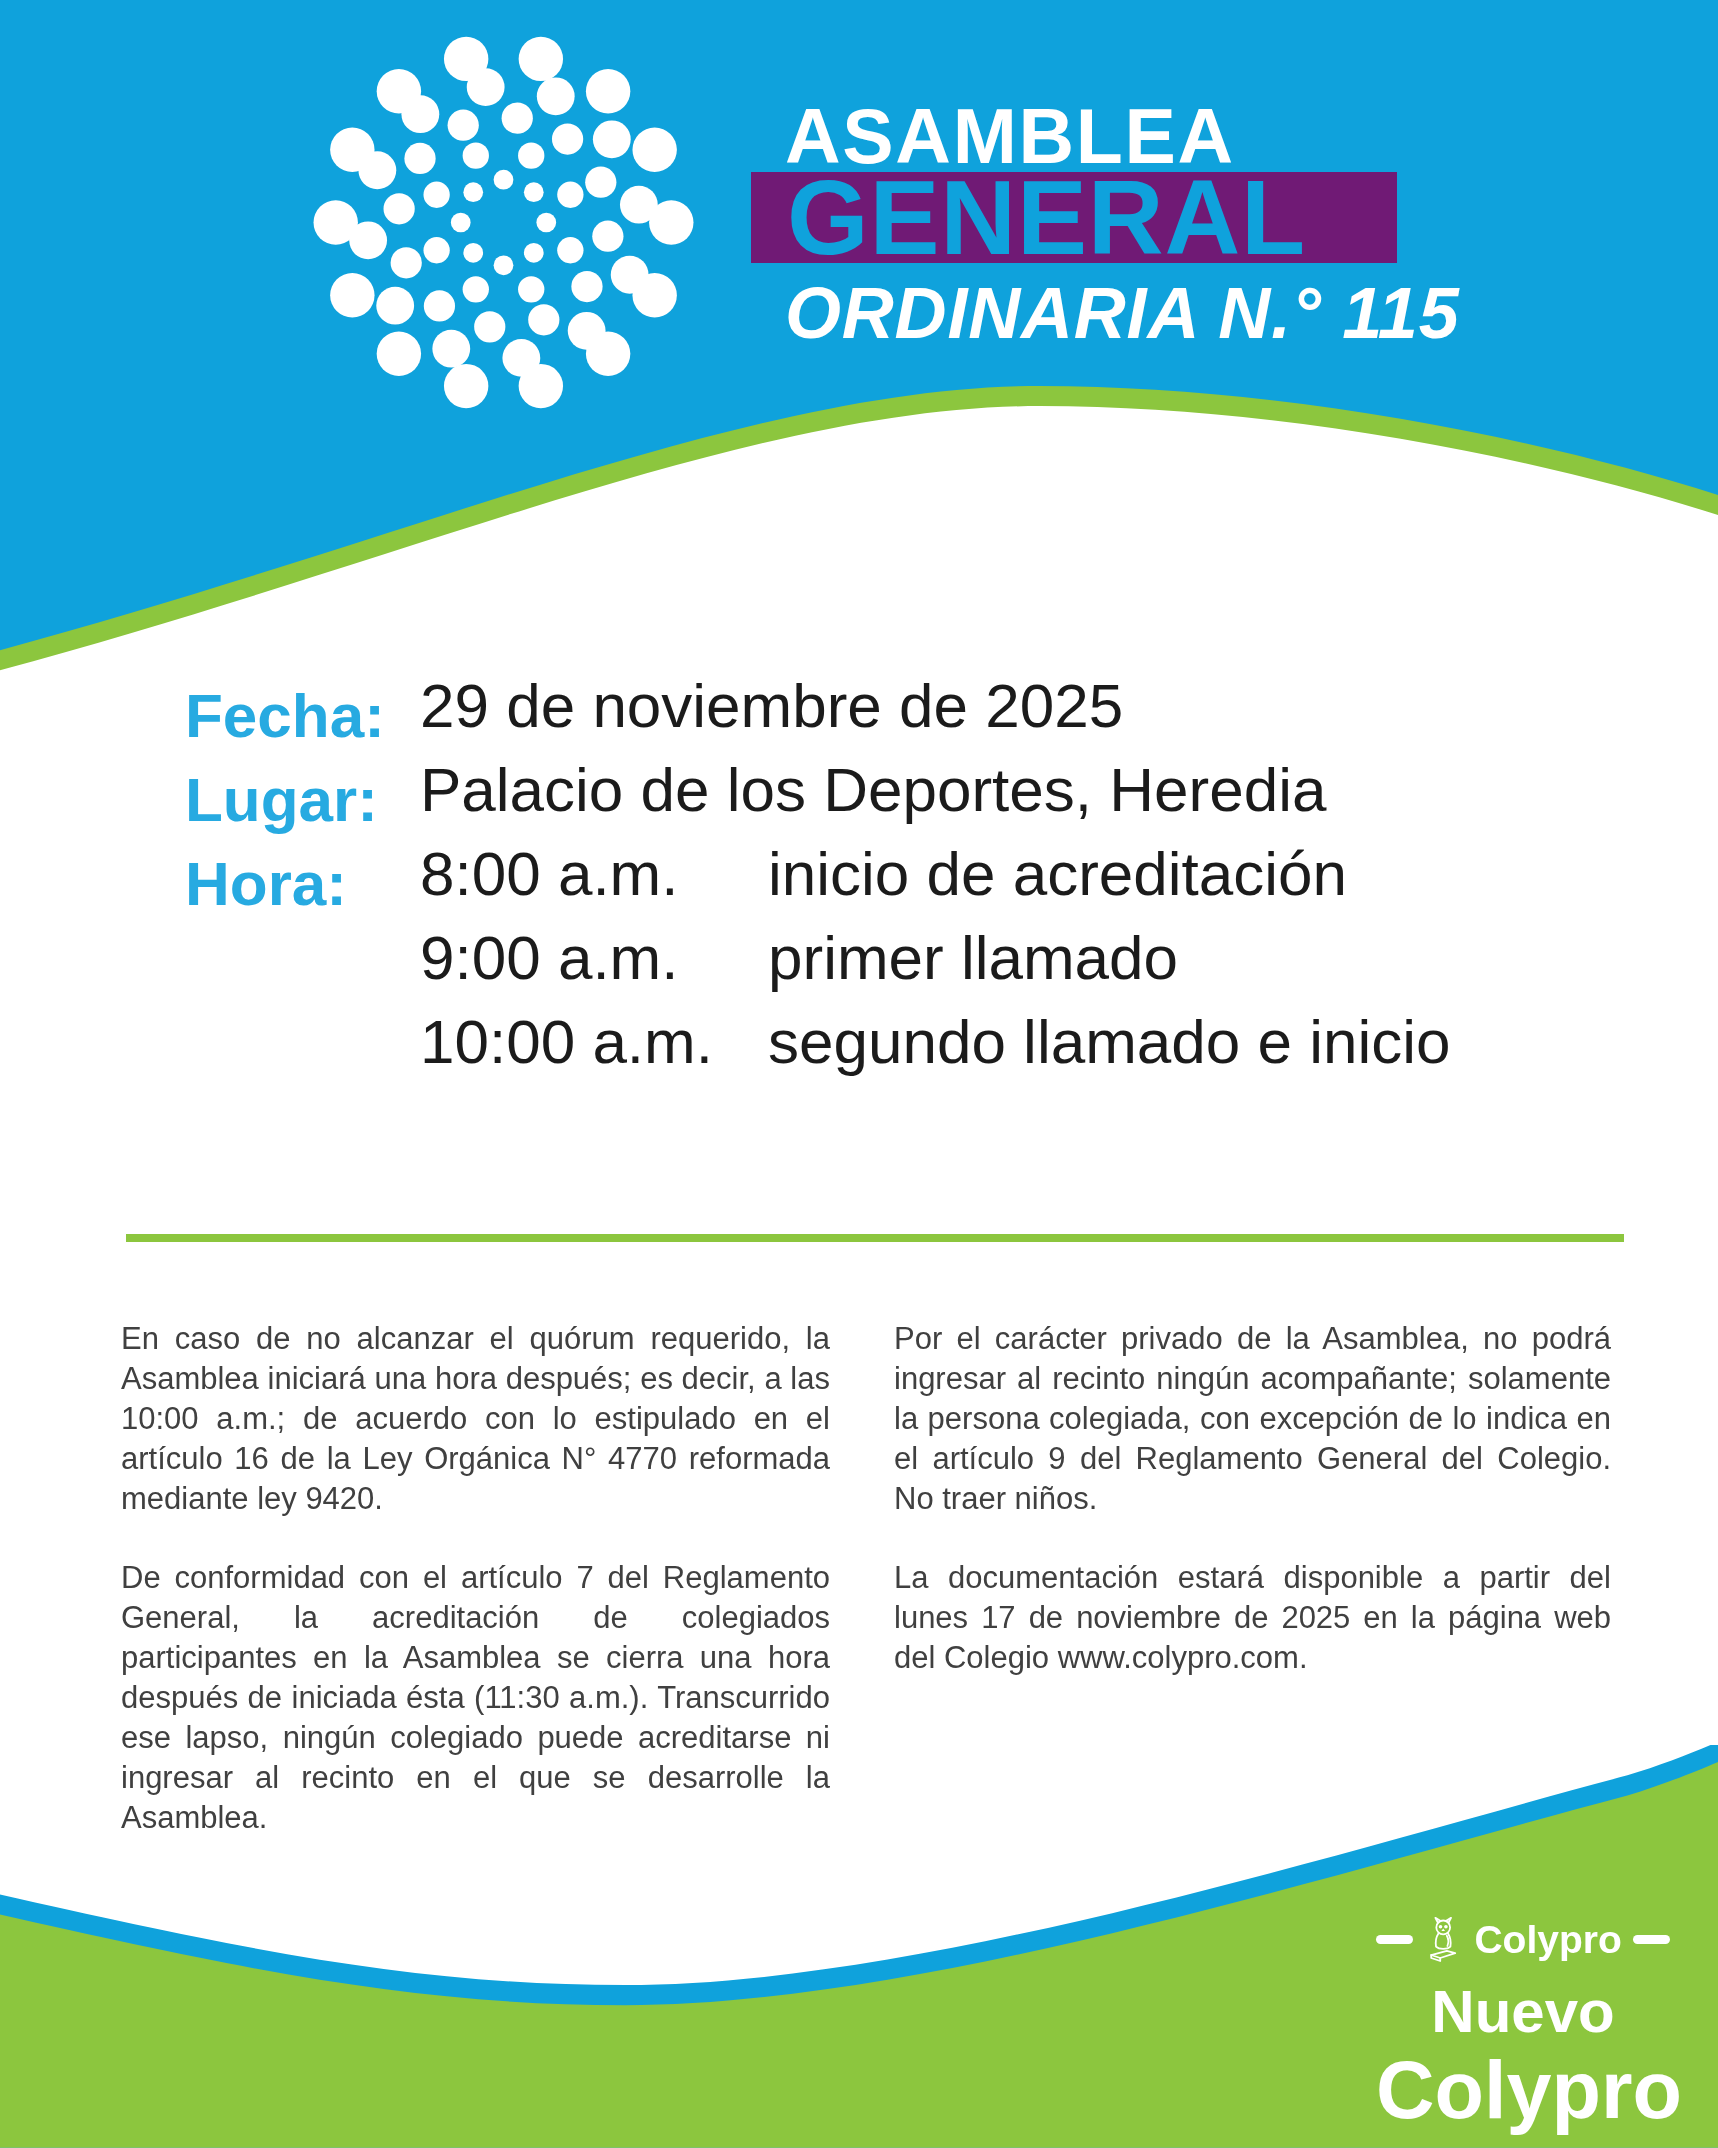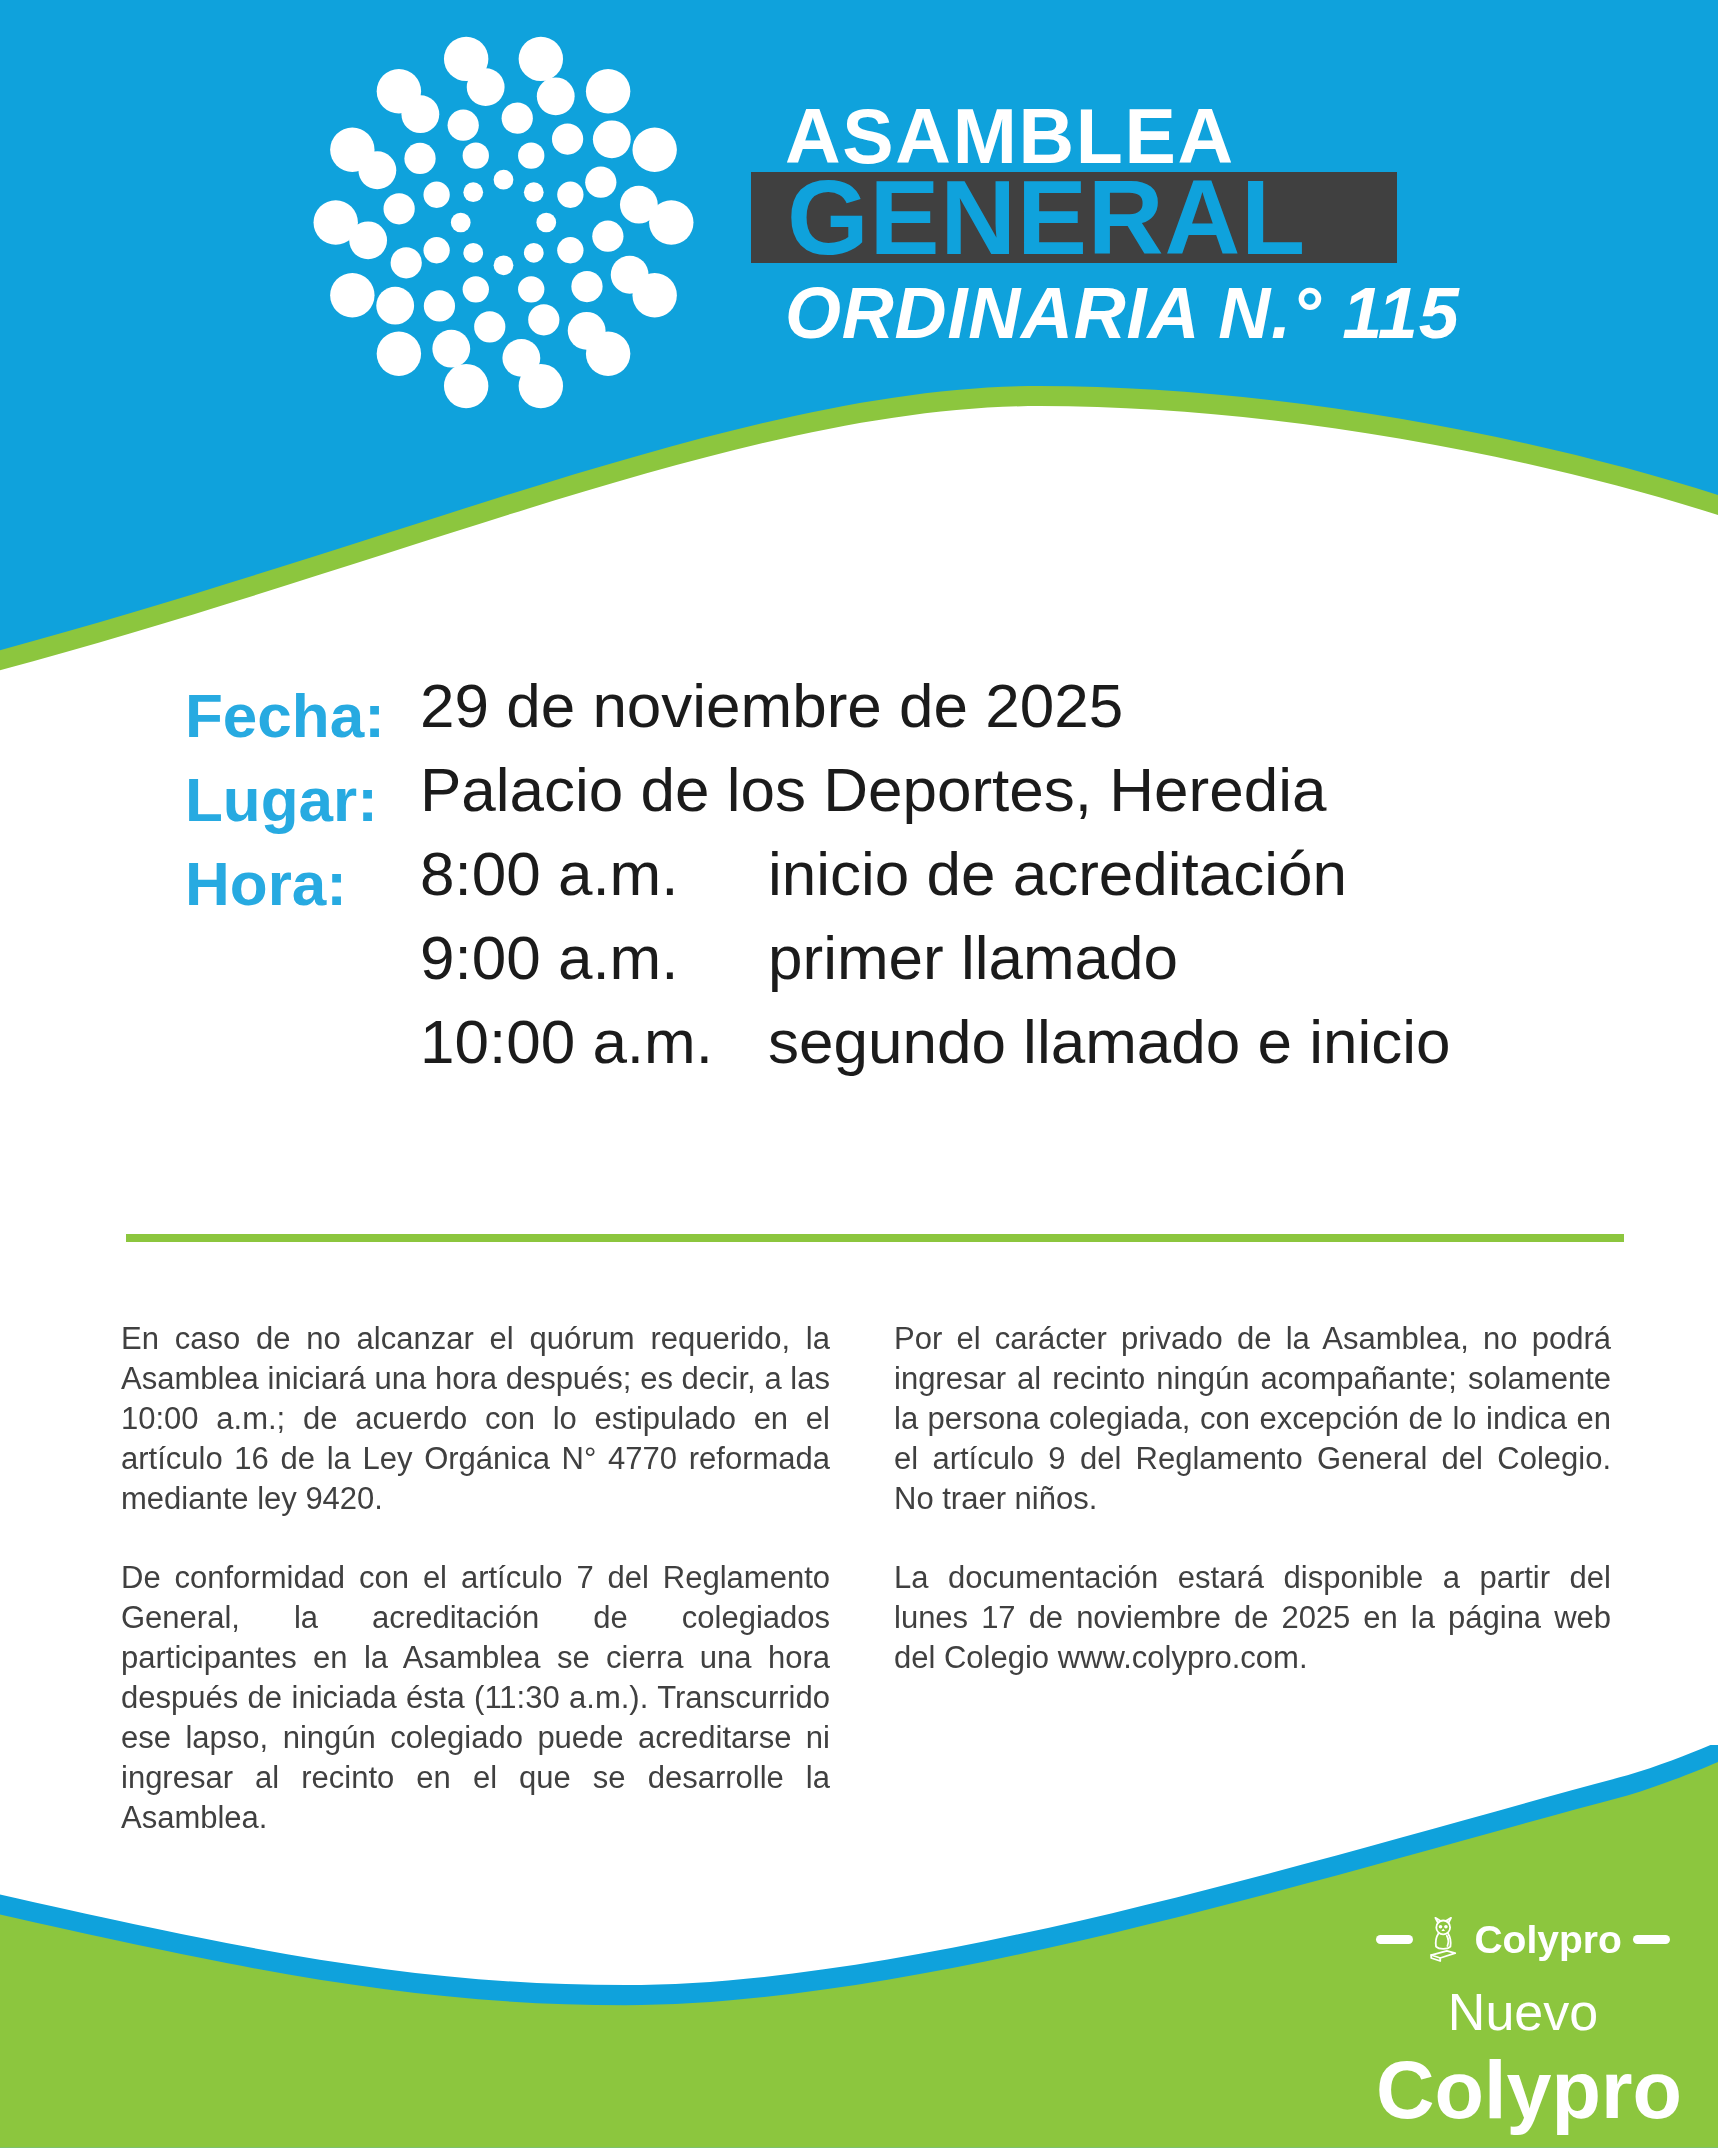--- a/index.html
+++ b/index.html
@@ -8,21 +8,21 @@
   svg.curve{position:absolute;left:0;display:block;}
   #topCurve{top:0;}
   #bottomCurve{top:1745px;}
   .fill-blue{fill:var(--blue);}
   .fill-green{fill:var(--green);}
 
   
   .dots-logo{position:absolute;left:302px;top:21px;width:403px;height:403px;}
   .header-titles{position:absolute;left:785px;top:94px;width:839px;}
   .title1{color:#ffffff;font-weight:bold;font-size:77px;line-height:84px;letter-spacing:1.7px;}
-  .band{position:absolute;left:-34px;top:78px;width:646px;height:91px;background:#404040;
+  .band{position:absolute;left:-34px;top:78px;width:646px;height:91px;background:#701a75;
         display:flex;align-items:center;}
   .title2{color:var(--blue);font-weight:bold;font-size:105px;line-height:91px;letter-spacing:0.8px;padding-left:36px;}
   .title3{position:absolute;left:0;top:179px;color:#ffffff;font-weight:bold;font-size:72px;line-height:80px;letter-spacing:0.8px;font-style:italic;}
 
   
   .info{position:absolute;left:185px;top:663px;width:1343px;}
   .info-row{display:flex;height:84px;align-items:center;font-size:62px;color:#1b1b1b;}
   .info-label{width:235px;color:var(--cyan);font-weight:bold;margin-top:20px;}
   .info-time{width:348px;}
   .info-desc{flex:1;}
@@ -35,21 +35,21 @@
   .col p{margin:0 0 39px 0;}
   .col-left{left:121px;width:709px;}
   .col-right{left:894px;width:717px;}
 
   
   .brand{position:absolute;left:1376px;top:1906px;width:294px;text-align:center;color:#ffffff;}
   .brand-small{display:flex;align-items:center;justify-content:center;gap:11.7px;height:67px;}
   .dash{width:40px;height:9.2px;background:#ffffff;border-radius:5px;}
   .owl-icon{width:42px;height:52px;}
   .brand-small-name{font-size:39px;font-weight:bold;line-height:39px;}
-  .brand-line1{font-size:52px;font-weight:normal;line-height:74px;margin-top:1.7px;}
+  .brand-line1{font-size:60px;font-weight:bold;line-height:74px;margin-top:1.7px;}
   .brand-line2{font-size:81px;font-weight:bold;line-height:82px;}
 </style>
 </head>
 <body>
 
 <div class="page">
 
   <svg id="topCurve" class="curve" width="1718" height="755" viewBox="0 0 2048 900">
     <path class="fill-green" d="M0,0 H2048 V614 C1830,544 1520,484 1240,484 C900,484 500,664 0,799 Z"></path>
     <path class="fill-blue" d="M0,0 H2048 V590 C1830,520 1520,460 1240,460 C900,460 500,640 0,775 Z"></path>

